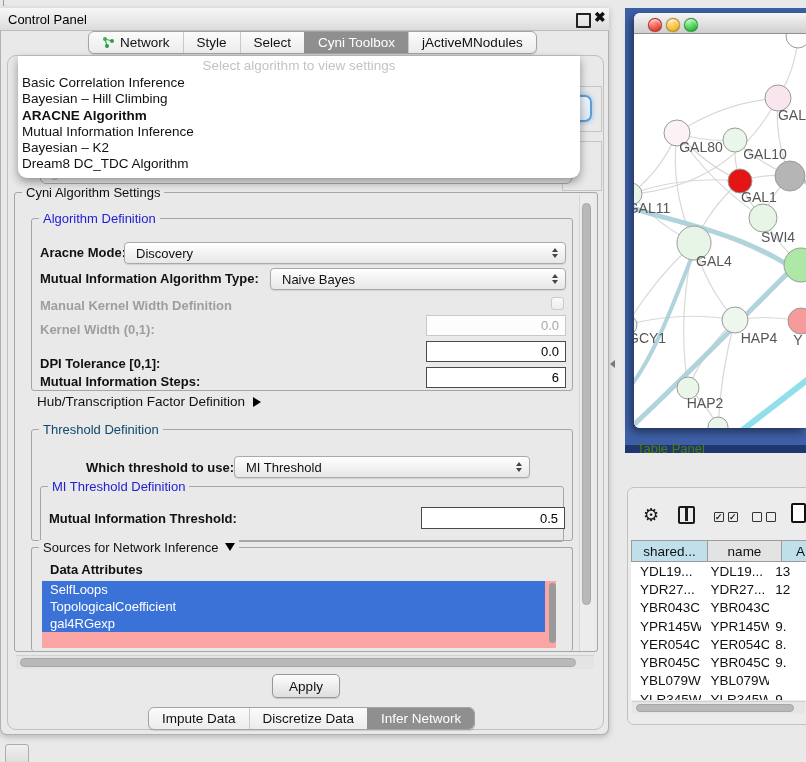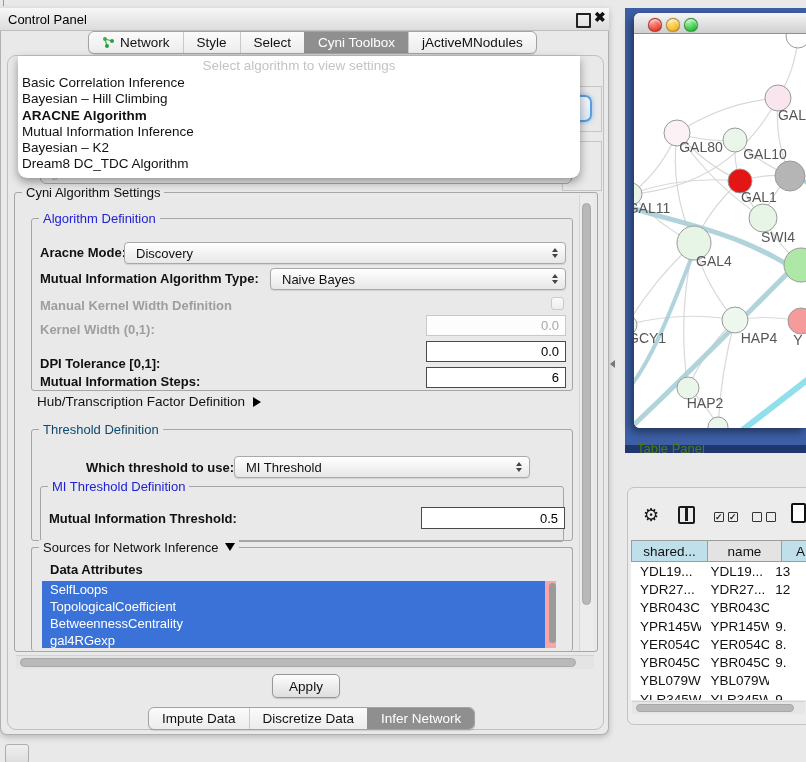--- a/index.html
+++ b/index.html
@@ -215,21 +215,20 @@
 
     <div class="abs vtrack" style="left:564px;top:2px;width:14px;height:456px;">
       <div class="thumb" style="position:absolute;left:2px;top:8px;width:9px;height:402px;"></div>
     </div>
   </div>
 
   <div class="abs" id="attr-list">
     <div id="attr-scroll"></div>
   <div class="attr-item">SelfLoops</div>
       <div class="attr-item">TopologicalCoefficient</div>
-      <div class="attr-item">BetweennessCentrality</div>
       <div class="attr-item">gal4RGexp</div>
     </div>
 
   <div class="abs" style="left:16px;top:655px;width:578px;height:13px;background:#e4e4e4;border-top:1px solid #d2d2d2;">
     <div class="thumb" style="position:absolute;left:4px;top:2px;width:556px;height:9px;"></div>
   </div>
 
   <div class="abs" id="apply-btn">
       <span>Apply</span>
     </div>

